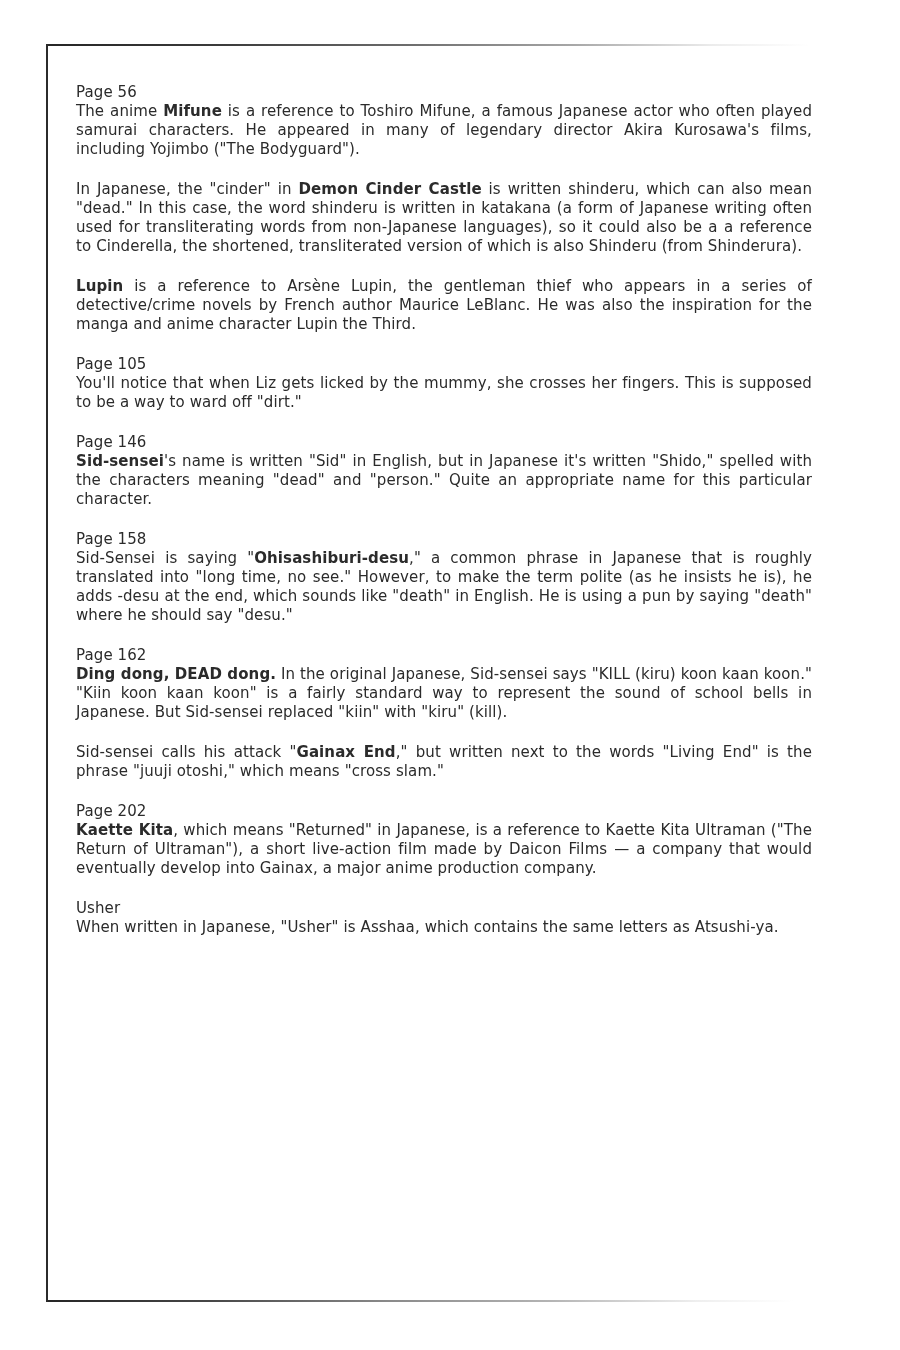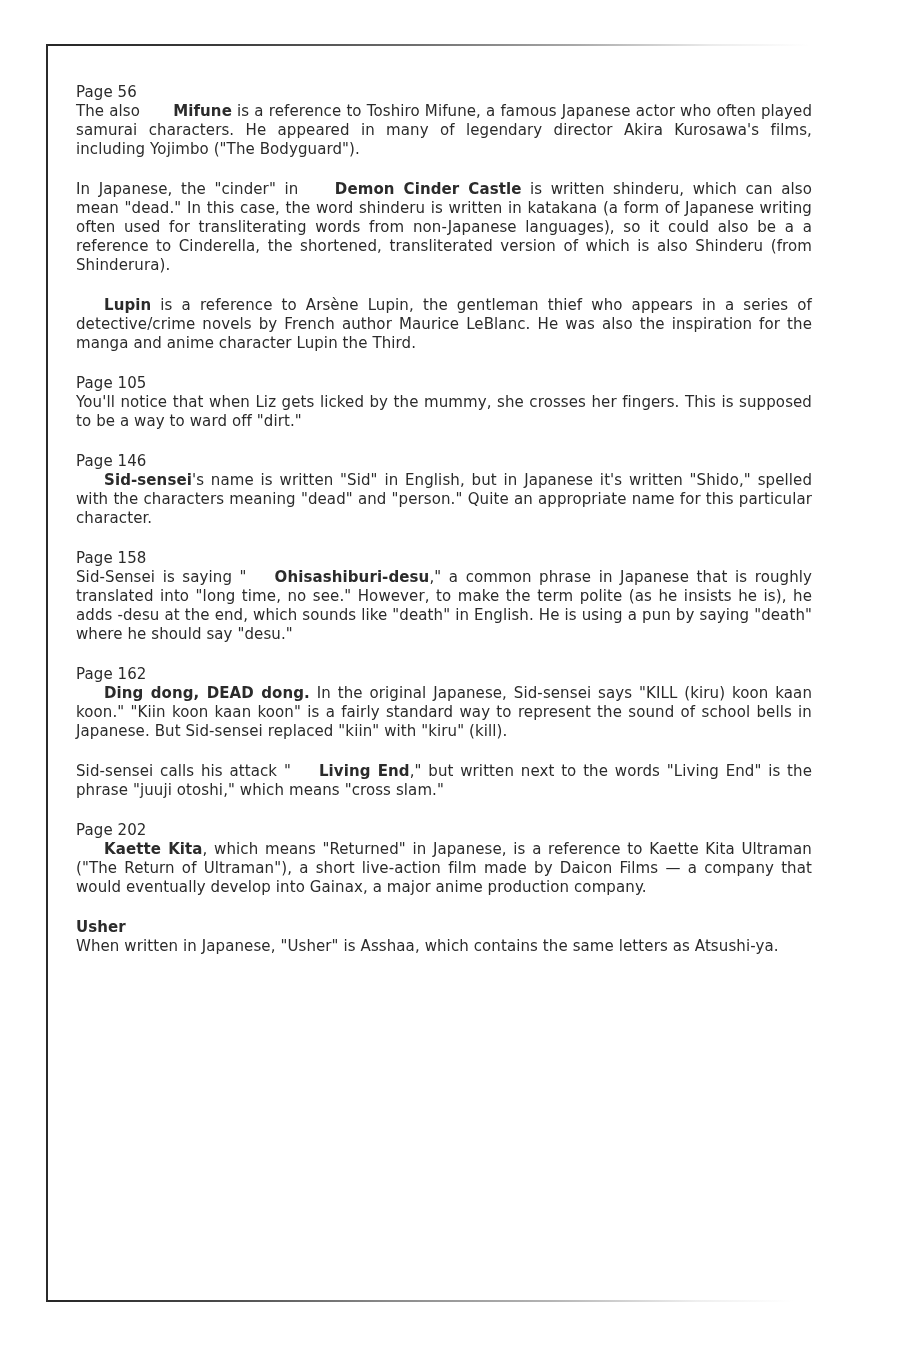--- a/index.html
+++ b/index.html
@@ -48,39 +48,39 @@
     left: 28px;
     top: 39px;
     width: 736px;
     color: #2b2b2b;
     font-size: 15px;
     line-height: 19px;
     letter-spacing: 0.1px;
   }
   .note-section { margin: 0 0 21px 0; }
   .note-heading { font-weight: normal; }
-  .note-heading.bold { font-weight: bold; }
+  .note-heading.bold { font-weight: normal; }
   .note-body {
     margin: 0;
     text-align: justify;
   }
-  .seg-b { font-weight: bold; margin-left: 28px; }
+  .seg-b { font-weight: bold; }
   .seg-i { }
 </style>
 </head>
 <body>
 
 <div class="page">
   <div class="frame">
     <div class="frame-top"></div>
     <div class="frame-bottom"></div>
     <div class="content" id="notes">
         <section class="note-section">
           <div class="note-heading">Page 56</div>
-          <p class="note-body"><span class="">The also </span><span class="seg-b ">Mifune</span><span class=""> is a reference to Toshiro Mifune, a famous Japanese actor who often played samurai characters. He appeared in many of legendary director Akira Kurosawa's films, including </span><span class="seg-i">Yojimbo</span><span class=""> ("The Bodyguard").</span></p>
+          <p class="note-body"><span class="">The anime </span><span class="seg-b ">Mifune</span><span class=""> is a reference to Toshiro Mifune, a famous Japanese actor who often played samurai characters. He appeared in many of legendary director Akira Kurosawa's films, including </span><span class="seg-i">Yojimbo</span><span class=""> ("The Bodyguard").</span></p>
         </section>
         <section class="note-section">
           <p class="note-body"><span class="">In Japanese, the "cinder" in </span><span class="seg-b ">Demon Cinder Castle</span><span class=""> is written </span><span class="seg-i">shinderu</span><span class="">, which can also mean "dead." In this case, the word </span><span class="seg-i">shinderu</span><span class=""> is written in katakana (a form of Japanese writing often used for transliterating words from non-Japanese languages), so it could also be a a reference to Cinderella, the shortened, transliterated version of which is also </span><span class="seg-i">Shinderu</span><span class=""> (from </span><span class="seg-i">Shinderura</span><span class="">).</span></p>
         </section>
         <section class="note-section">
           <p class="note-body"><span class="seg-b ">Lupin</span><span class=""> is a reference to Arsène Lupin, the gentleman thief who appears in a series of detective/crime novels by French author Maurice LeBlanc. He was also the inspiration for the manga and anime character Lupin the Third.</span></p>
         </section>
         <section class="note-section">
           <div class="note-heading">Page 105</div>
           <p class="note-body"><span class="">You'll notice that when Liz gets licked by the mummy, she crosses her fingers. This is supposed to be a way to ward off "dirt."</span></p>
@@ -91,21 +91,21 @@
         </section>
         <section class="note-section">
           <div class="note-heading">Page 158</div>
           <p class="note-body"><span class="">Sid-Sensei is saying "</span><span class="seg-b seg-i">Ohisashiburi-desu</span><span class="">," a common phrase in Japanese that is roughly translated into "long time, no see." However, to make the term polite (as he insists he is), he adds </span><span class="seg-i">-desu</span><span class=""> at the end, which sounds like "death" in English. He is using a pun by saying "</span><span class="seg-i">death</span><span class="">" where he should say "</span><span class="seg-i">desu</span><span class="">."</span></p>
         </section>
         <section class="note-section">
           <div class="note-heading">Page 162</div>
           <p class="note-body"><span class="seg-b ">Ding dong, DEAD dong.</span><span class=""> In the original Japanese, Sid-sensei says "</span><span class="seg-i">KILL (kiru) koon kaan koon</span><span class="">." "</span><span class="seg-i">Kiin koon kaan koon</span><span class="">" is a fairly standard way to represent the sound of school bells in Japanese. But Sid-sensei replaced "</span><span class="seg-i">kiin</span><span class="">" with "</span><span class="seg-i">kiru</span><span class="">" (kill).</span></p>
         </section>
         <section class="note-section">
-          <p class="note-body"><span class="">Sid-sensei calls his attack "</span><span class="seg-b ">Living End</span><span class="">," but written next to the words "Living End" is the phrase "</span><span class="seg-i">juuji otoshi</span><span class="">," which means "cross slam."</span></p>
+          <p class="note-body"><span class="">Sid-sensei calls his attack "</span><span class="seg-b ">Gainax End</span><span class="">," but written next to the words "Living End" is the phrase "</span><span class="seg-i">juuji otoshi</span><span class="">," which means "cross slam."</span></p>
         </section>
         <section class="note-section">
           <div class="note-heading">Page 202</div>
           <p class="note-body"><span class="seg-b seg-i">Kaette Kita</span><span class="">, which means "Returned" in Japanese, is a reference to </span><span class="seg-i">Kaette Kita Ultraman</span><span class=""> ("The Return of Ultraman"), a short live-action film made by Daicon Films — a company that would eventually develop into Gainax, a major anime production company.</span></p>
         </section>
         <section class="note-section">
           <div class="note-heading bold">Usher</div>
           <p class="note-body"><span class="">When written in Japanese, "Usher" is </span><span class="seg-i">Asshaa</span><span class="">, which contains the same letters as Atsushi-ya.</span></p>
         </section>
       </div>

